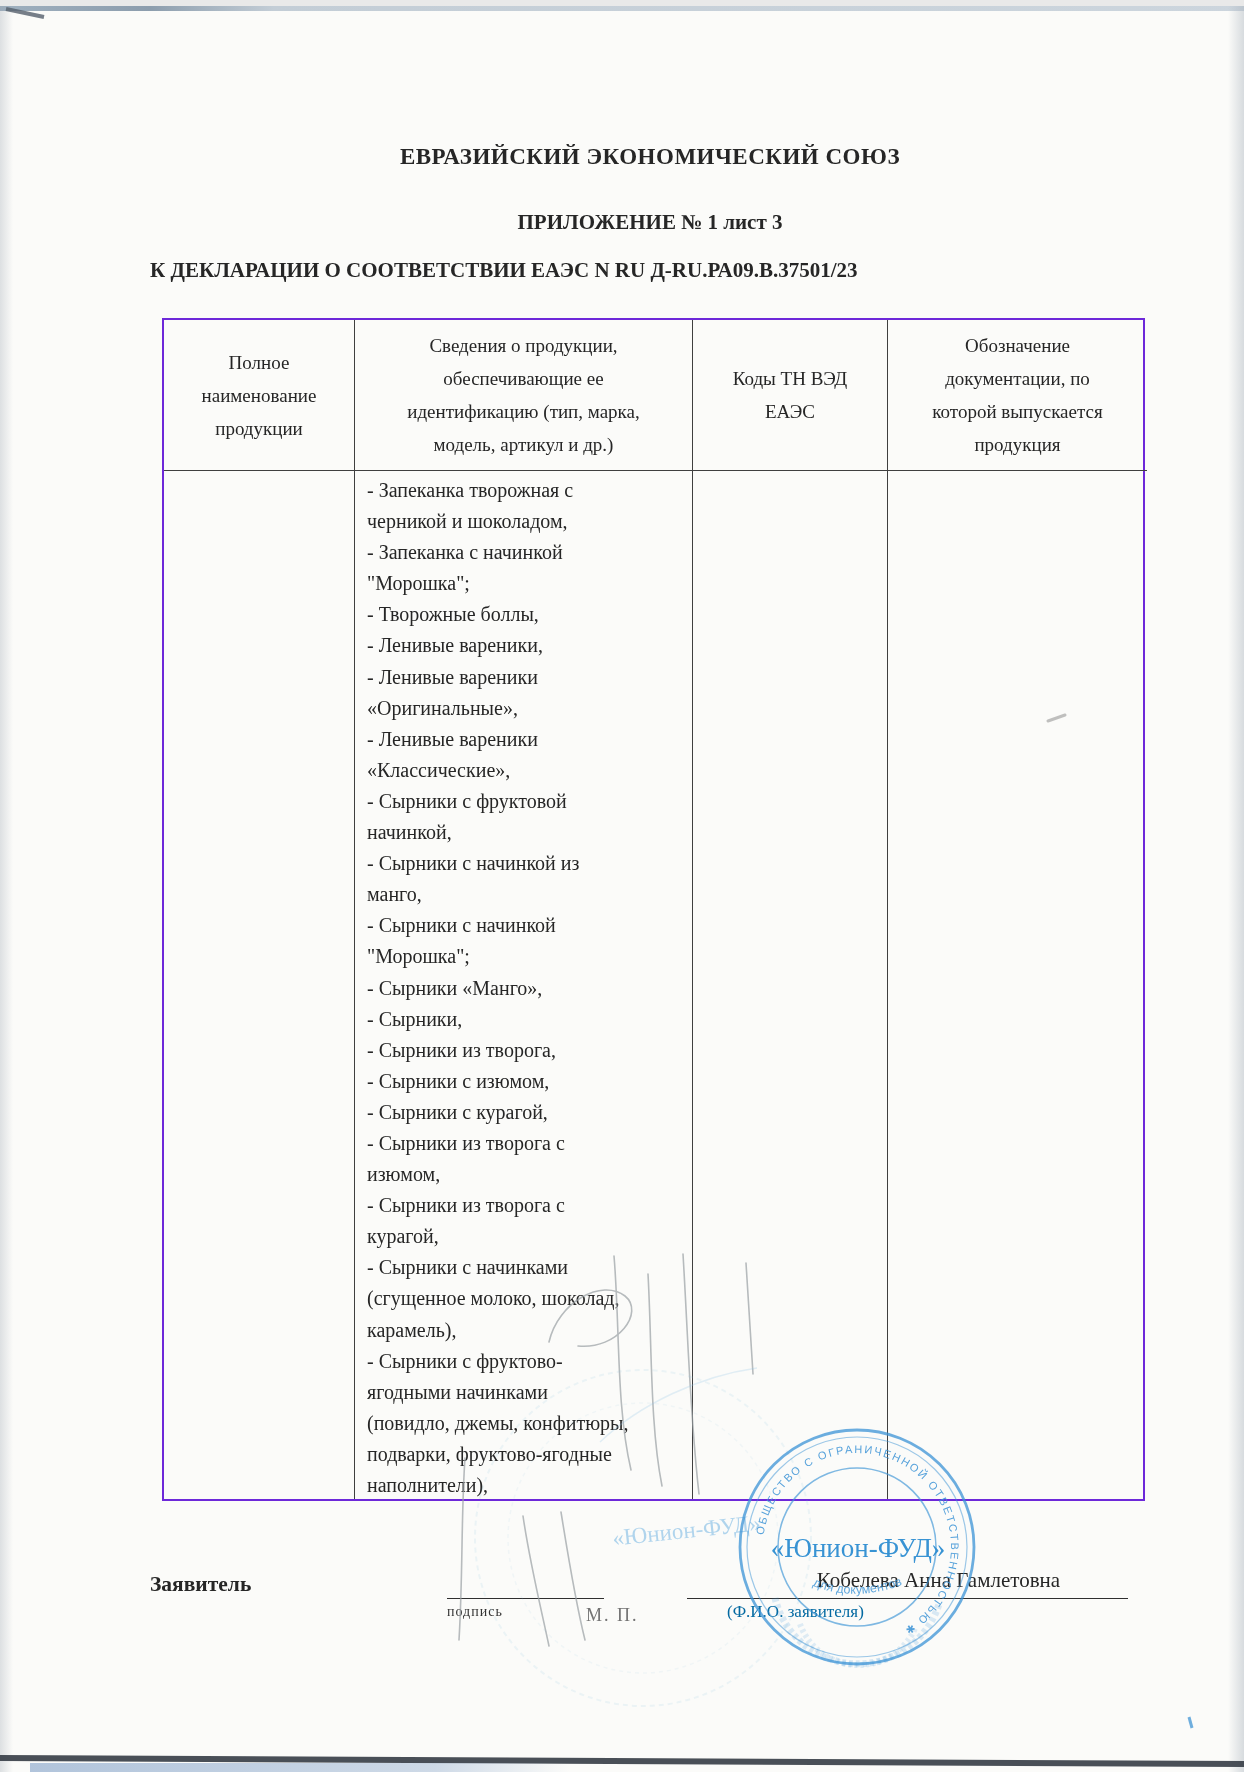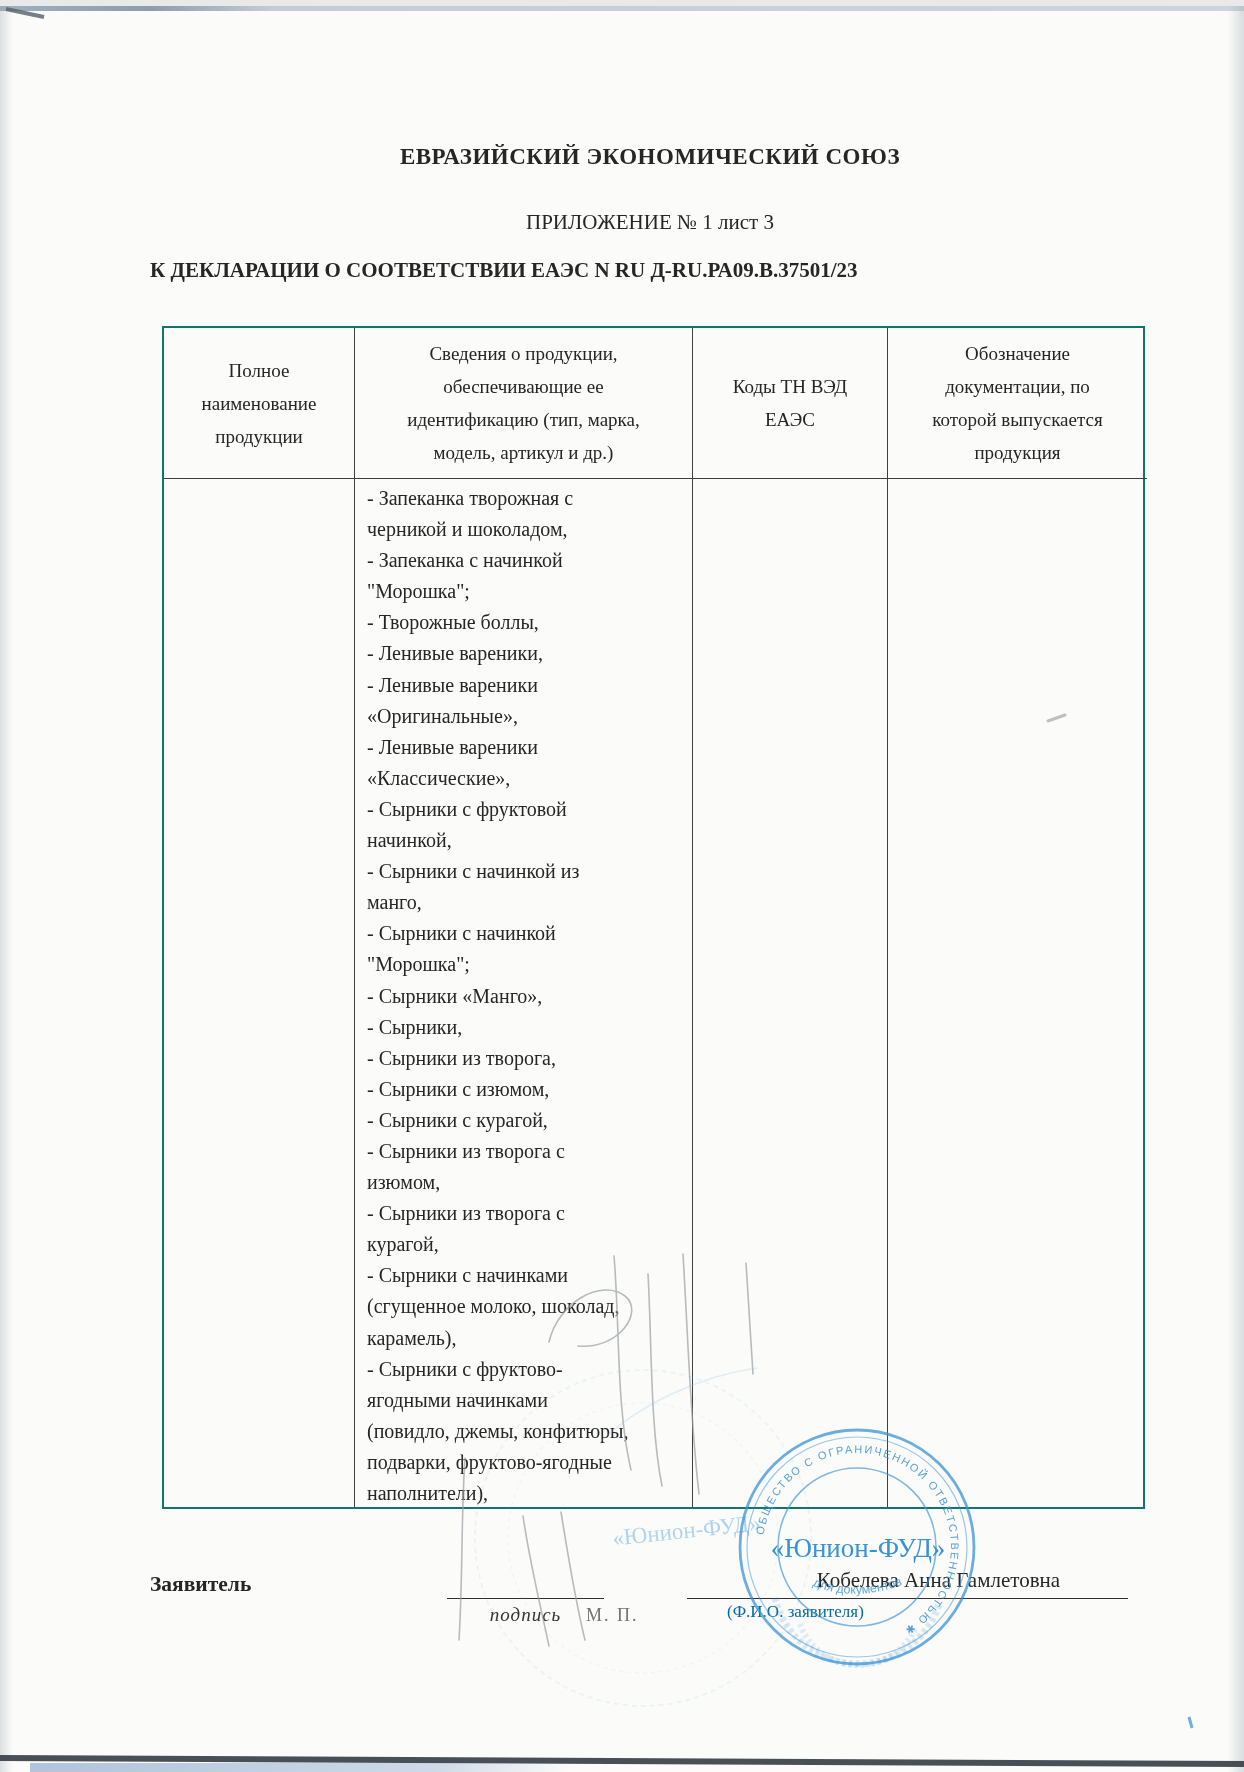--- a/index.html
+++ b/index.html
@@ -11,42 +11,42 @@
   
   .top-edge{position:absolute;left:0;top:0;width:100%;height:5px;
     background:linear-gradient(90deg,#9fb0bf 0%,#8c9dad 12%,#c3cdd6 22%,#ccd5dd 100%);}
   .left-edge{position:absolute;left:0;top:0;width:13px;height:100%;
     background:linear-gradient(90deg,rgba(150,160,172,.30),rgba(150,160,172,0));}
   .right-edge{position:absolute;right:0;top:0;width:16px;height:100%;
     background:linear-gradient(270deg,rgba(165,175,186,.42),rgba(165,175,186,0));}
   .t1{position:absolute;left:150px;top:138px;width:1000px;text-align:center;
       font-weight:bold;font-size:23px;letter-spacing:.5px;}
   .t2{position:absolute;left:150px;top:204px;width:1000px;text-align:center;
-      font-weight:normal;font-size:21px;}
+      font-weight:bold;font-size:21px;}
   .t3{position:absolute;left:150px;top:252px;width:1000px;
       font-weight:bold;font-size:21px;}
   
   .doc-table{
-    position:absolute;left:162px;top:320px;width:983px;
+    position:absolute;left:162px;top:312px;width:983px;
     display:grid;grid-template-columns:191px 338px 195px 259px;
     grid-template-rows:151px 1028px;
-    border:2px solid #0f766e; box-sizing:border-box;
+    border:2px solid #6d28d9; box-sizing:border-box;
   }
   .cell{box-sizing:border-box;border-right:1.5px solid #3f3f3f;}
   .cell.c4{border-right:none;}
   .cell.h{border-bottom:1.5px solid #3f3f3f;
     display:flex;align-items:center;justify-content:center;text-align:center;
     font-size:19px;line-height:33px;white-space:pre-line;padding:0 6px;}
   .cell.b{font-size:20px;}
   .cell.b.c2{padding:4px 8px 0 12px;line-height:31.1px;white-space:pre-line;}
   
   .applicant{position:absolute;left:150px;top:1566px;font-size:21.5px;font-weight:bold;text-align:right;}
   .sigline1{position:absolute;left:447px;top:1592px;width:157px;border-top:1.5px solid #2f2f2f;}
-  .sigcap{position:absolute;left:447px;top:1598px;width:157px;text-align:center;
-    font-size:19px;color:#333;letter-spacing:1px;font-style:italic;}
+  .sigcap{position:absolute;left:447px;top:1598px;width:157px;text-align:left;
+    font-size:14px;color:#333;letter-spacing:1px;}
   .mp{position:absolute;left:586px;top:1599px;font-size:18px;letter-spacing:2px;color:#737373;}
   .name{position:absolute;left:718px;top:1562px;width:441px;text-align:center;font-size:21px;}
   .sigline2{position:absolute;left:687px;top:1592px;width:441px;border-top:1.5px solid #2f2f2f;}
   .fiocap{position:absolute;left:727px;top:1596px;width:441px;text-align:left;
     font-size:17px;color:#0369a1;}
   
   .ghost-text{position:absolute;left:612px;top:1512px;font-size:23px;color:#9ecbea;
     opacity:.8;transform:rotate(-6deg);white-space:nowrap;}
   .overlay{position:absolute;left:0;top:0;pointer-events:none;}
 </style>

